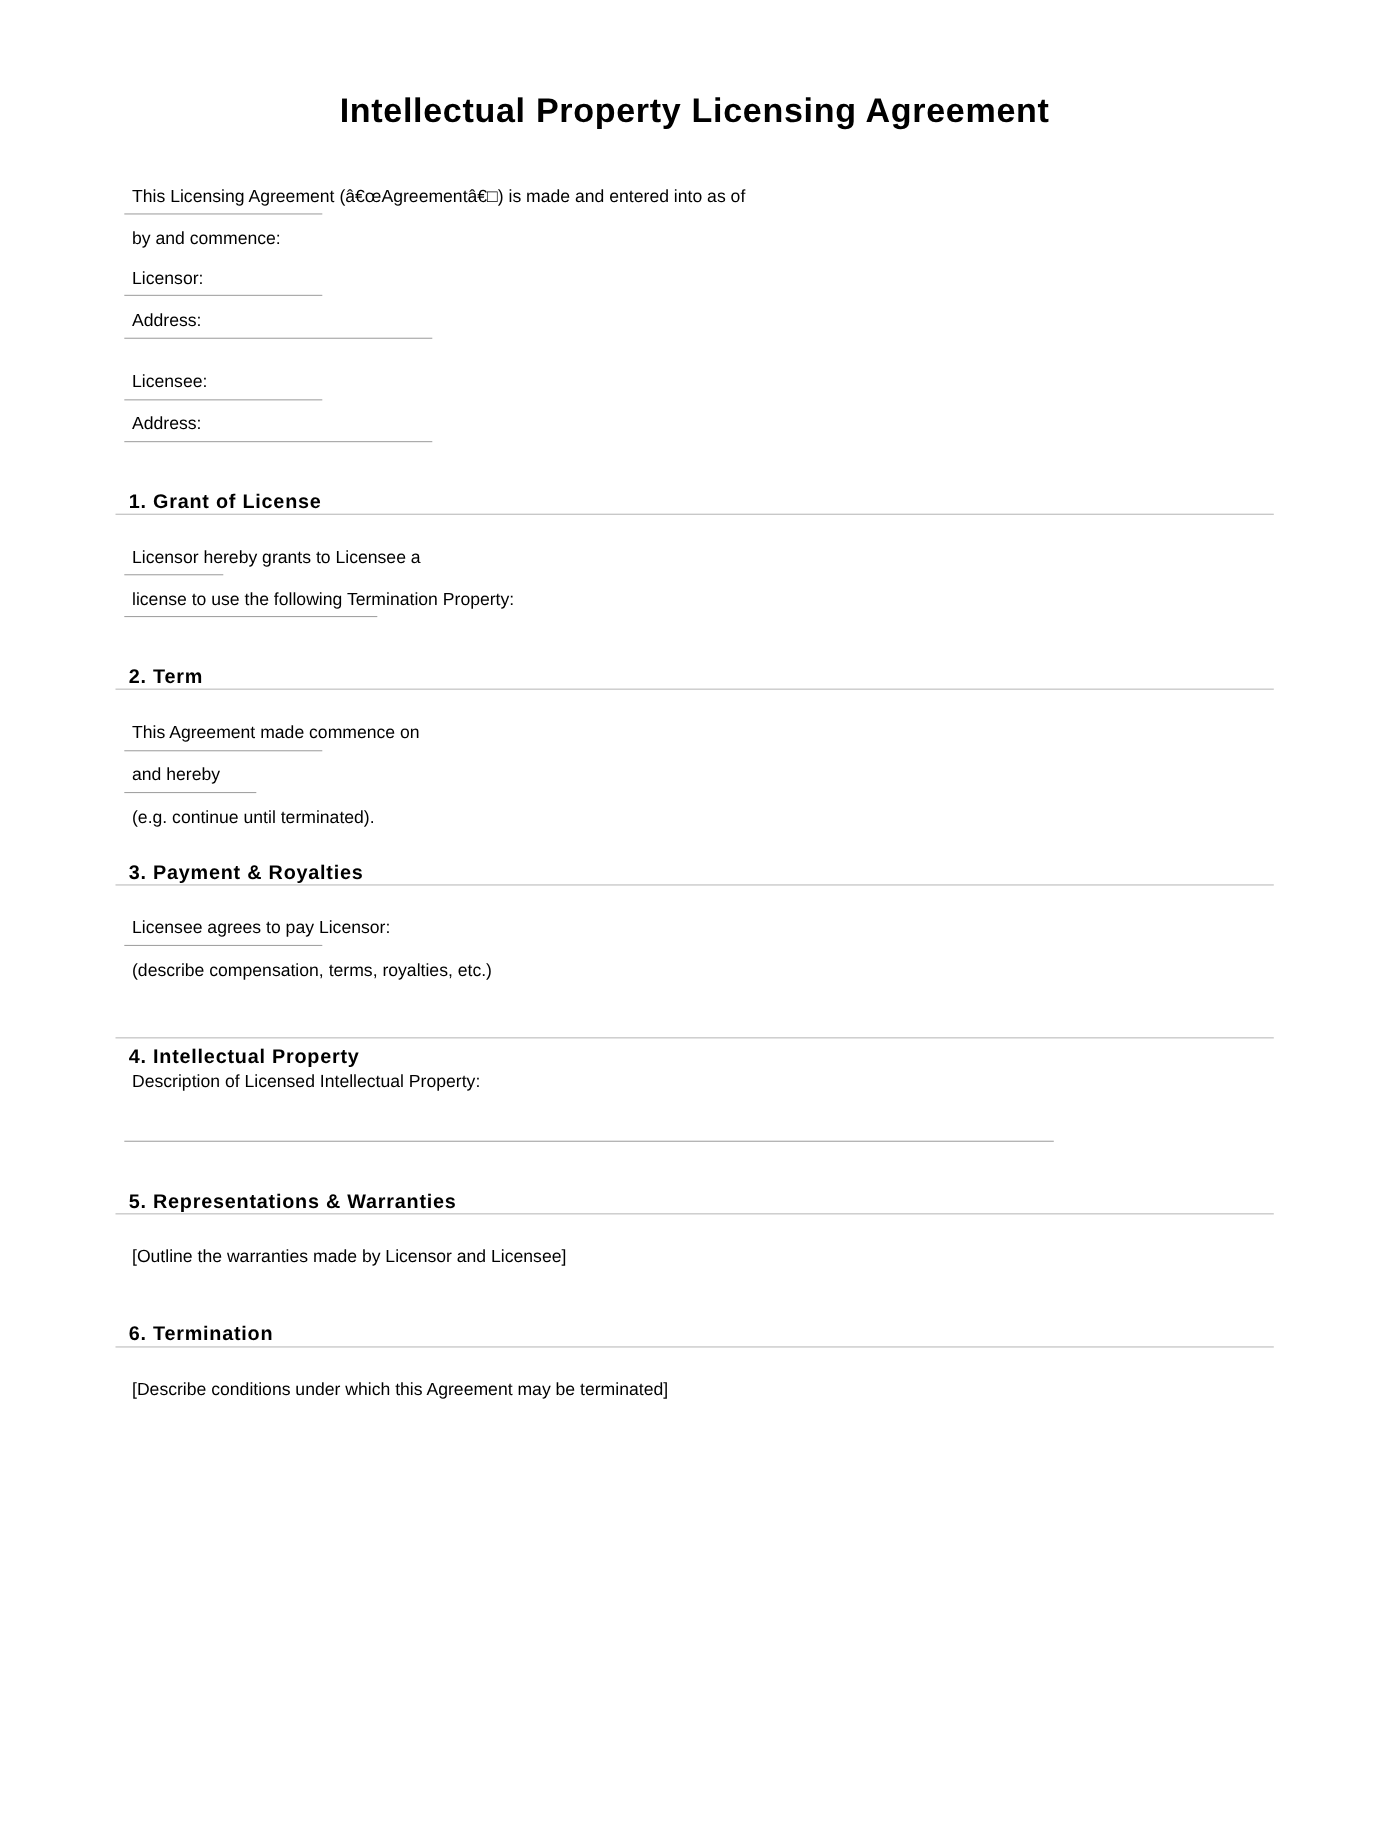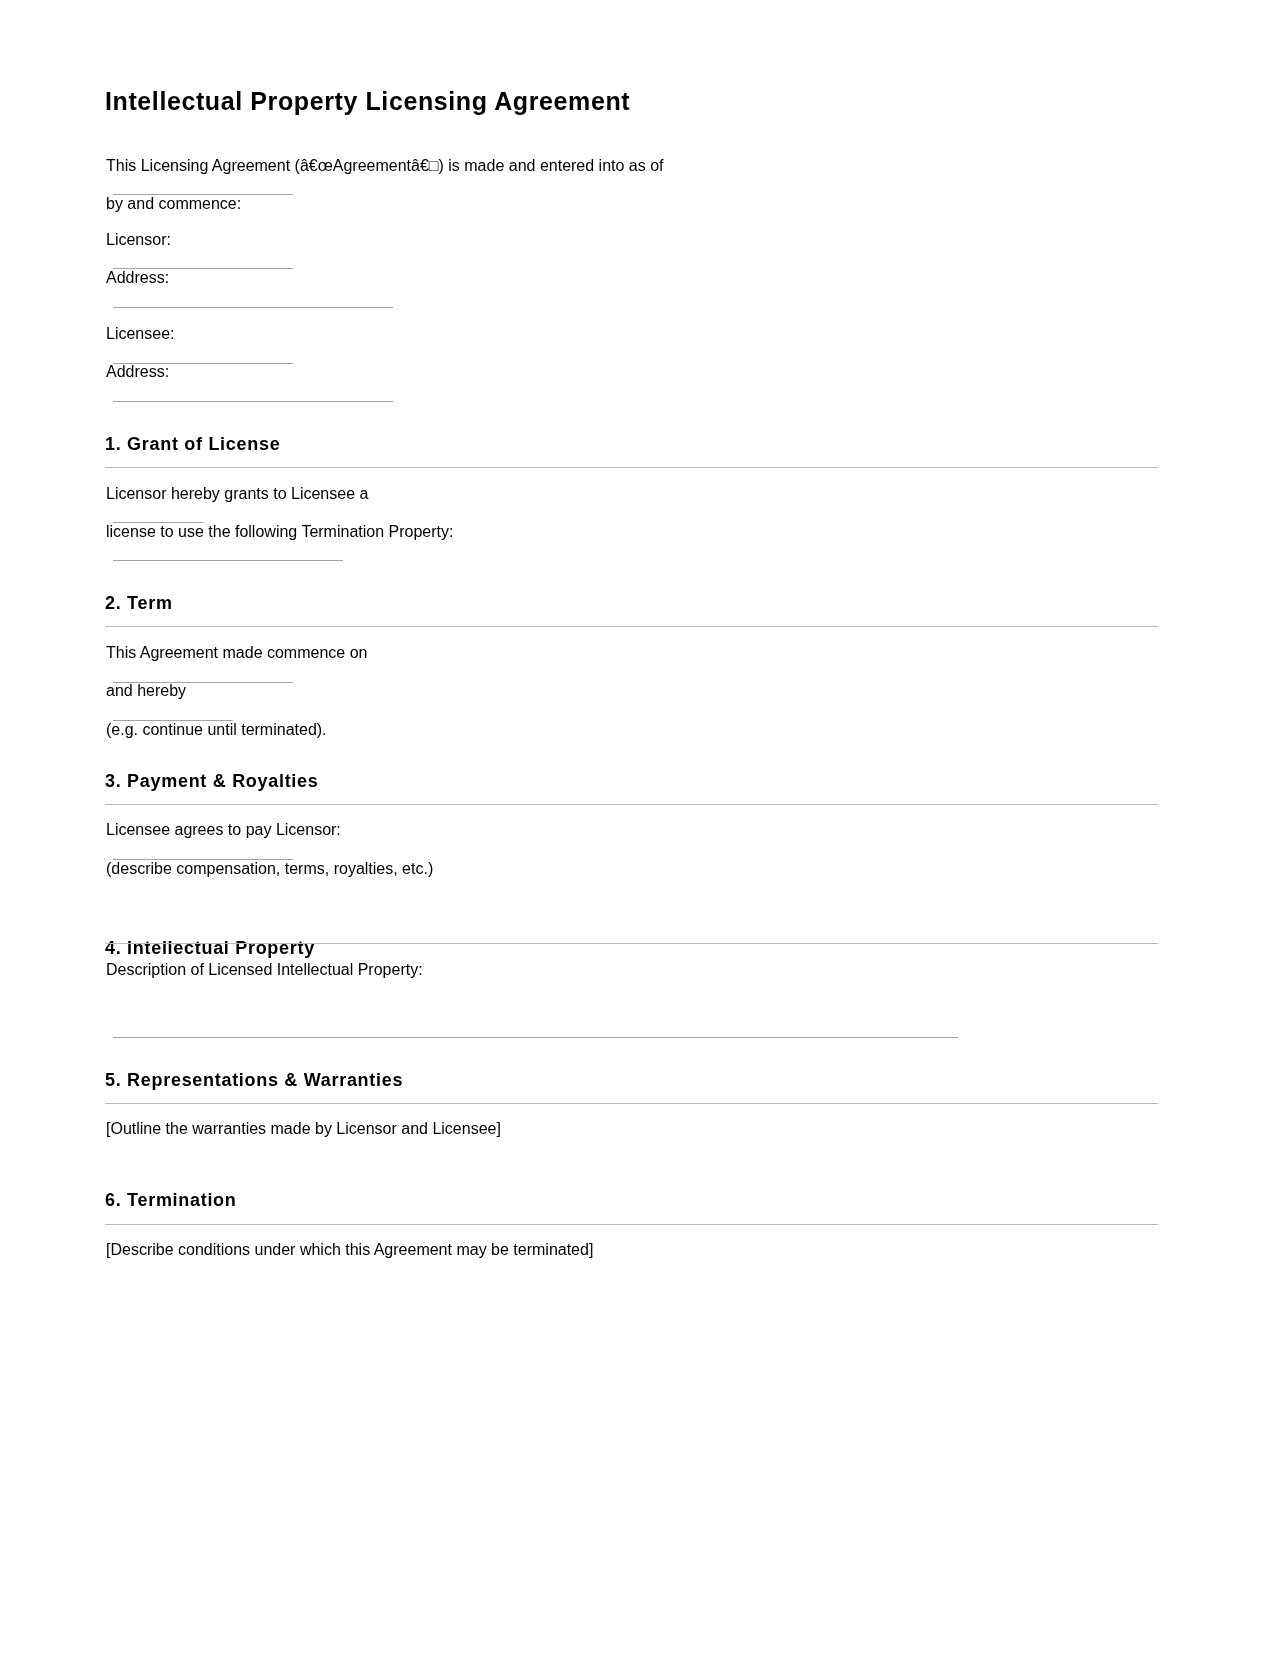--- a/index.html
+++ b/index.html
@@ -3,25 +3,25 @@
 <meta charset="utf-8">
 <style>
   html, body { margin: 0; padding: 0; background: #ffffff; }
   body {
     width: 1263px; height: 1670px; position: relative; overflow: hidden;
     font-family: "Liberation Sans", sans-serif; color: #000;
   }
   .doc { position: absolute; left: 105px; top: 0; width: 1053px; }
   .title {
     position: absolute; left: 0; width: 1053px; top: 79px;
-    text-align: left; font-weight: bold; font-size: 25px; letter-spacing: 0.6px;
+    text-align: center; font-weight: bold; font-size: 31px; letter-spacing: 0.6px;
     margin: 0; line-height: 44px;
   }
-  .t { position: absolute; left: 0; font-size: 16px; line-height: 20px; white-space: nowrap; margin: 1px; }
-  .h2 { position: absolute; left: 0; font-size: 18px; font-weight: bold; letter-spacing: 0.7px; line-height: 24px; margin: 0; }
+  .t { position: absolute; left: 0; font-size: 16px; line-height: 20px; white-space: nowrap; margin: 15px; }
+  .h2 { position: absolute; left: 0; font-size: 18px; font-weight: bold; letter-spacing: 0.7px; line-height: 24px; margin: 12px; }
   .rule { position: absolute; left: 0; width: 1053px; height: 0; border-top: 1px solid #bbbbbb; }
   .field {
     position: absolute; left: 8px; height: 18px; padding: 0;
     border: none; border-bottom: 1px solid #a3a3a3; background: transparent;
     font-family: "Liberation Sans", sans-serif; font-size: 15px; outline: none;
   }
   textarea.field { resize: none; height: 60px; }
 </style>
 </head>
 <body>

